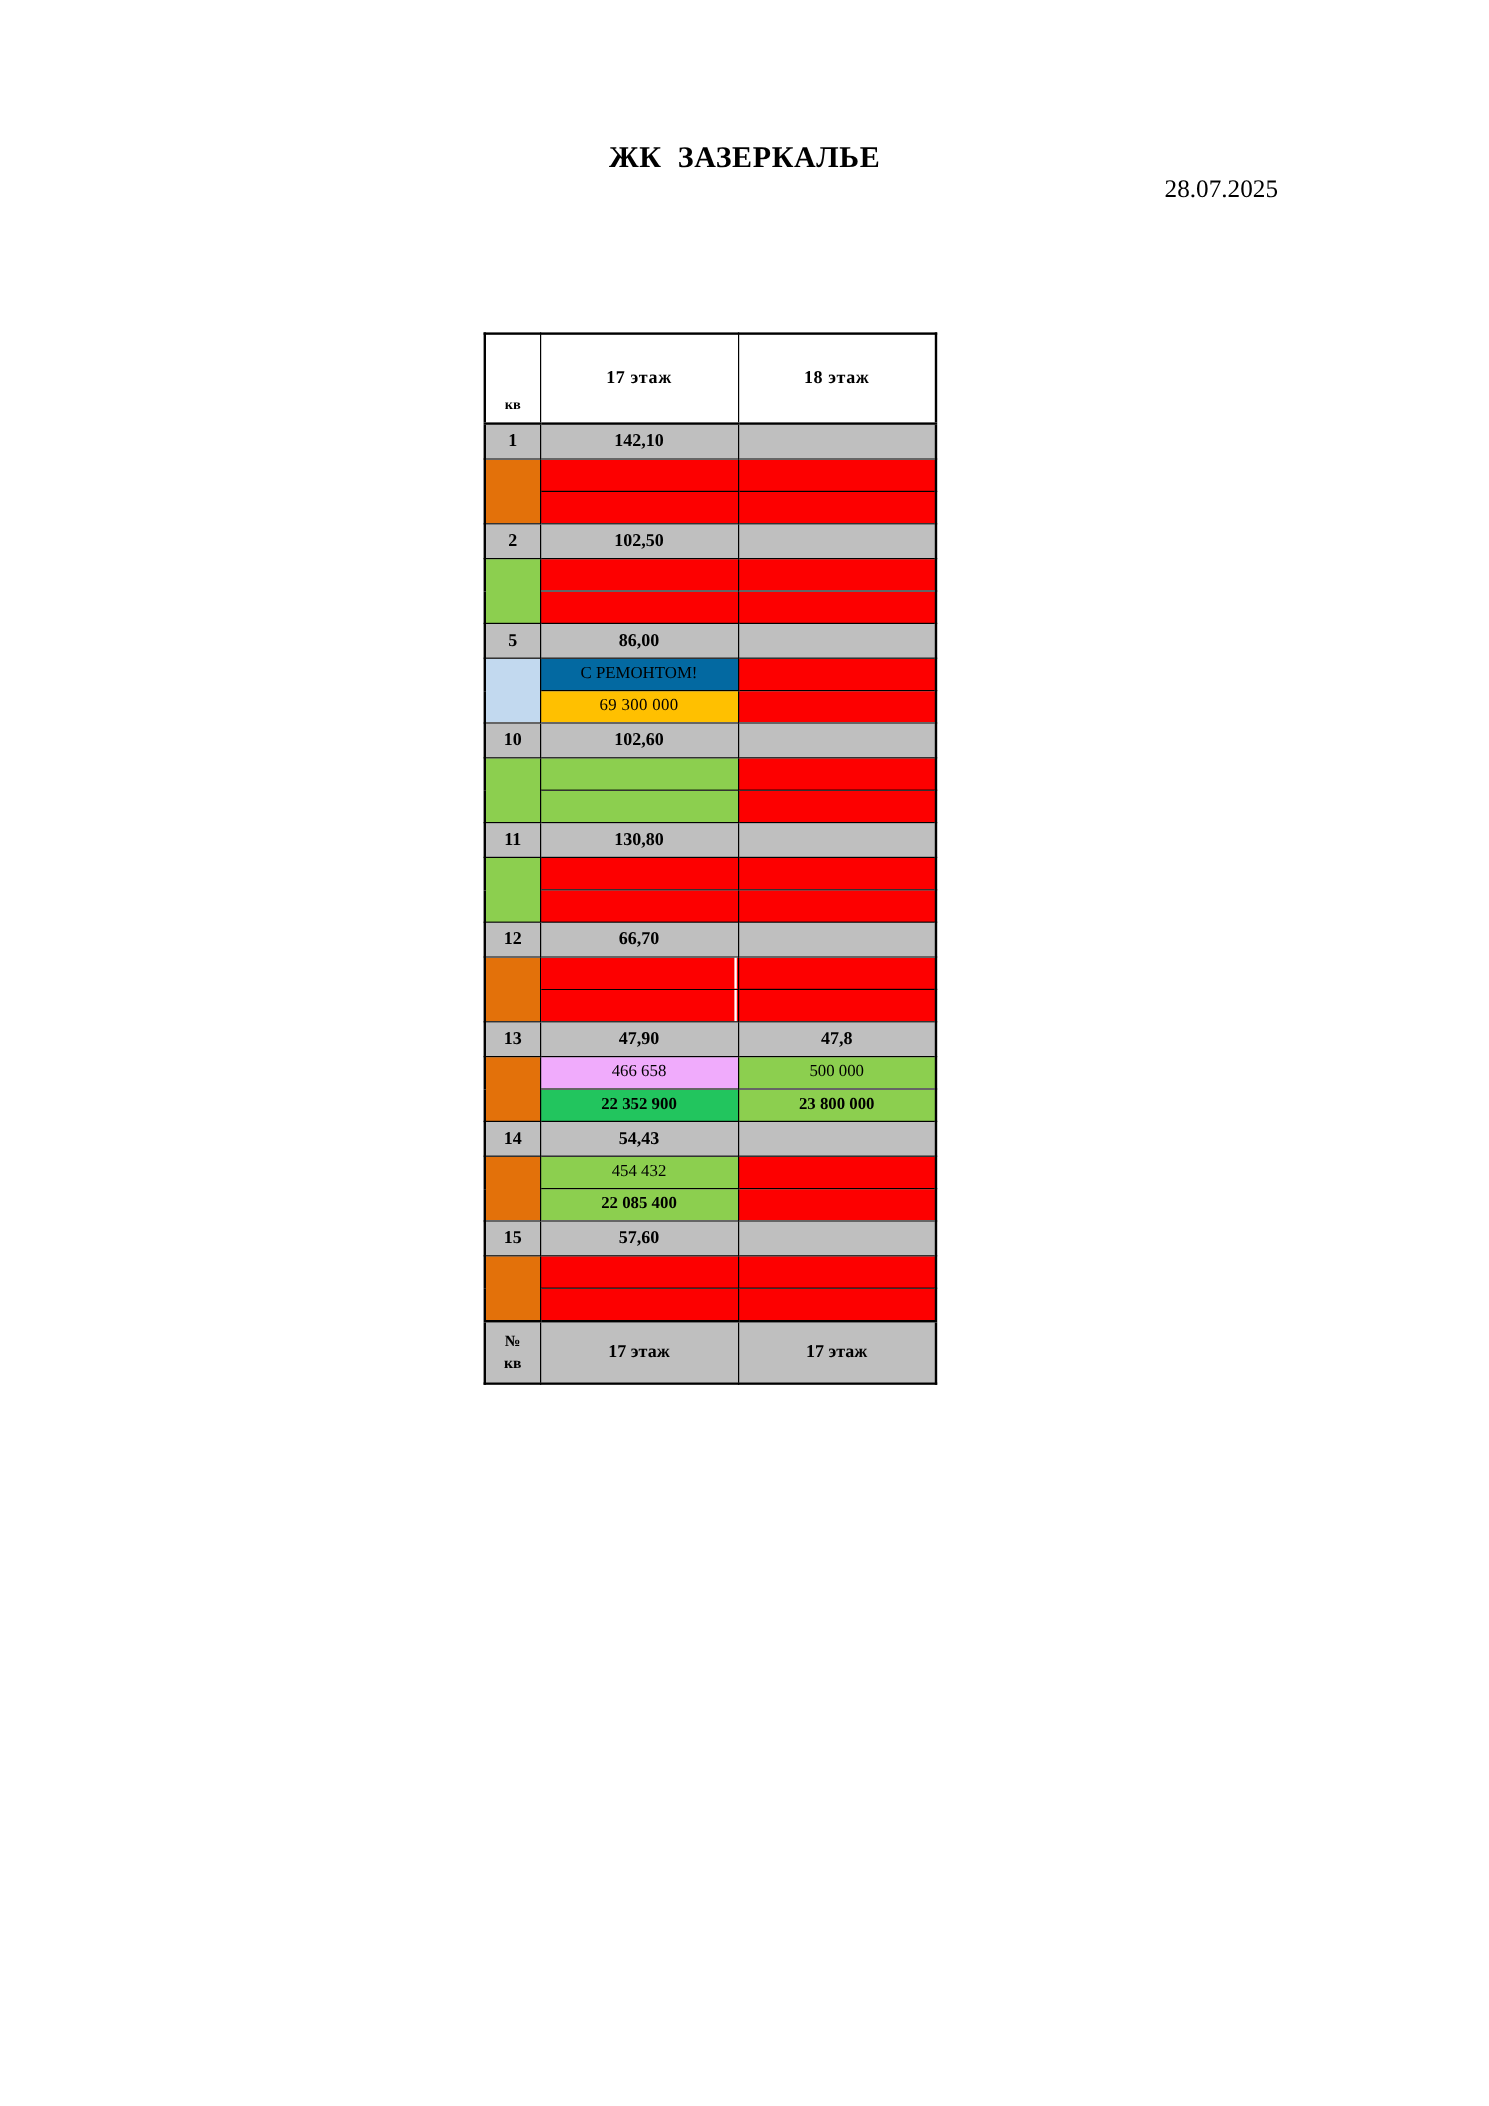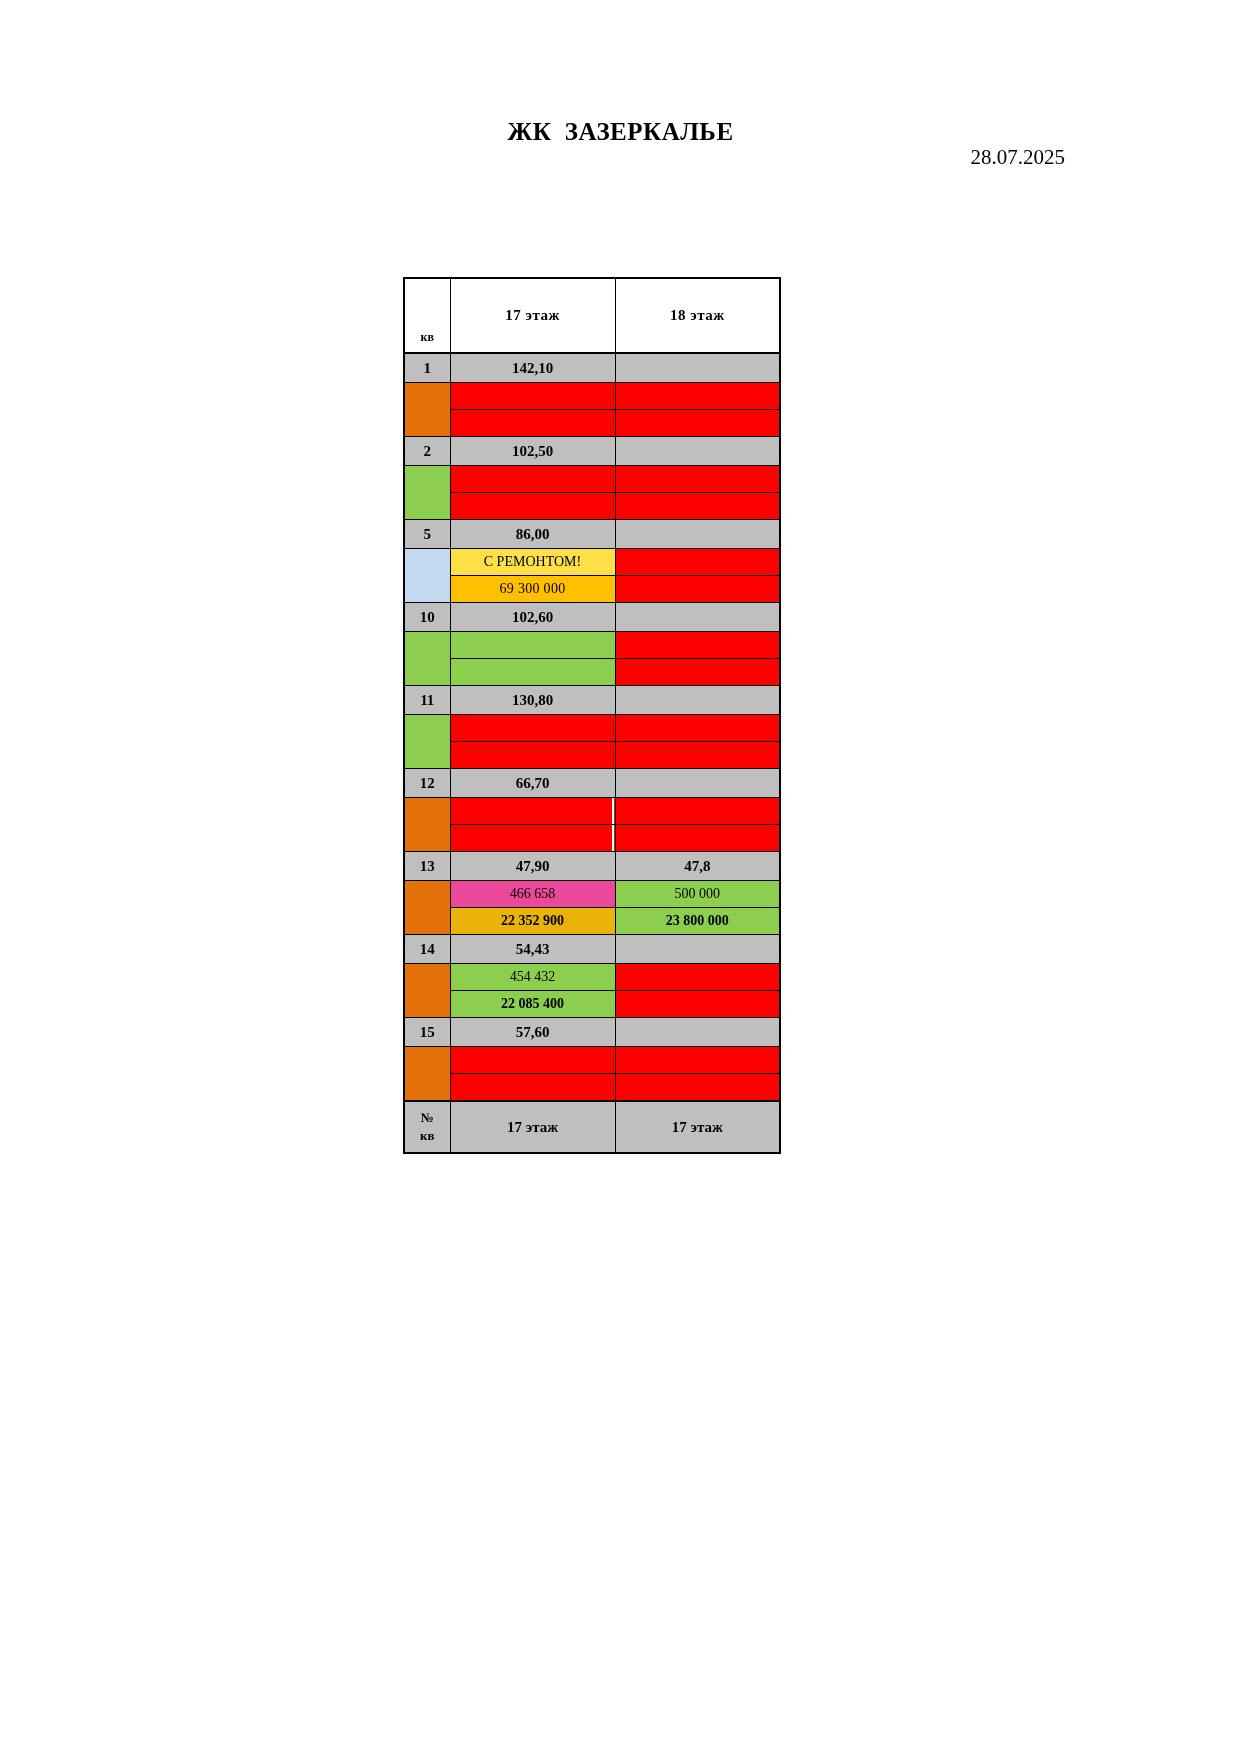--- a/index.html
+++ b/index.html
@@ -182,21 +182,21 @@
           <td class="txt-total" style="background: rgb(253, 0, 0);"></td>
           <td class="txt-total" style="background: rgb(253, 0, 0);"></td>
         </tr>
         <tr class="apt-row">
           <td>5</td>
           <td>86,00</td>
           <td></td>
         </tr>
         <tr class="price-row first">
           <td class="marker" rowspan="2" style="background: rgb(194, 217, 239);"></td>
-          <td class="txt-unit" style="background: #fde047;">С РЕМОНТОМ!</td>
+          <td class="txt-unit" style="background: #0369a1;">С РЕМОНТОМ!</td>
           <td class="txt-unit" style="background: rgb(253, 0, 0);"></td>
         </tr>
         <tr class="price-row second">
           <td class="txt-promo" style="background: rgb(255, 192, 0);">69 300 000</td>
           <td class="txt-total" style="background: rgb(253, 0, 0);"></td>
         </tr>
         <tr class="apt-row">
           <td>10</td>
           <td>102,60</td>
           <td></td>
@@ -238,25 +238,25 @@
           <td class="txt-total seam-right" style="background: rgb(253, 0, 0);"></td>
           <td class="txt-total" style="background: rgb(253, 0, 0);"></td>
         </tr>
         <tr class="apt-row">
           <td>13</td>
           <td>47,90</td>
           <td>47,8</td>
         </tr>
         <tr class="price-row first">
           <td class="marker" rowspan="2" style="background: rgb(227, 113, 10);"></td>
-          <td class="txt-unit" style="background: #ec4899; margin-top: 36px;">466 658</td>
+          <td class="txt-unit" style="background: #f0abfc; margin-top: 36px;">466 658</td>
           <td class="txt-unit" style="background: rgb(140, 207, 79); margin-top: 32px;">500 000</td>
         </tr>
         <tr class="price-row second">
-          <td class="txt-total" style="background: #eab308;">22 352 900</td>
+          <td class="txt-total" style="background: #22c55e;">22 352 900</td>
           <td class="txt-total" style="background: rgb(140, 207, 79);">23 800 000</td>
         </tr>
         <tr class="apt-row">
           <td>14</td>
           <td>54,43</td>
           <td></td>
         </tr>
         <tr class="price-row first">
           <td class="marker" rowspan="2" style="background: rgb(227, 113, 10);"></td>
           <td class="txt-unit" style="background: rgb(140, 207, 79);">454 432</td>

